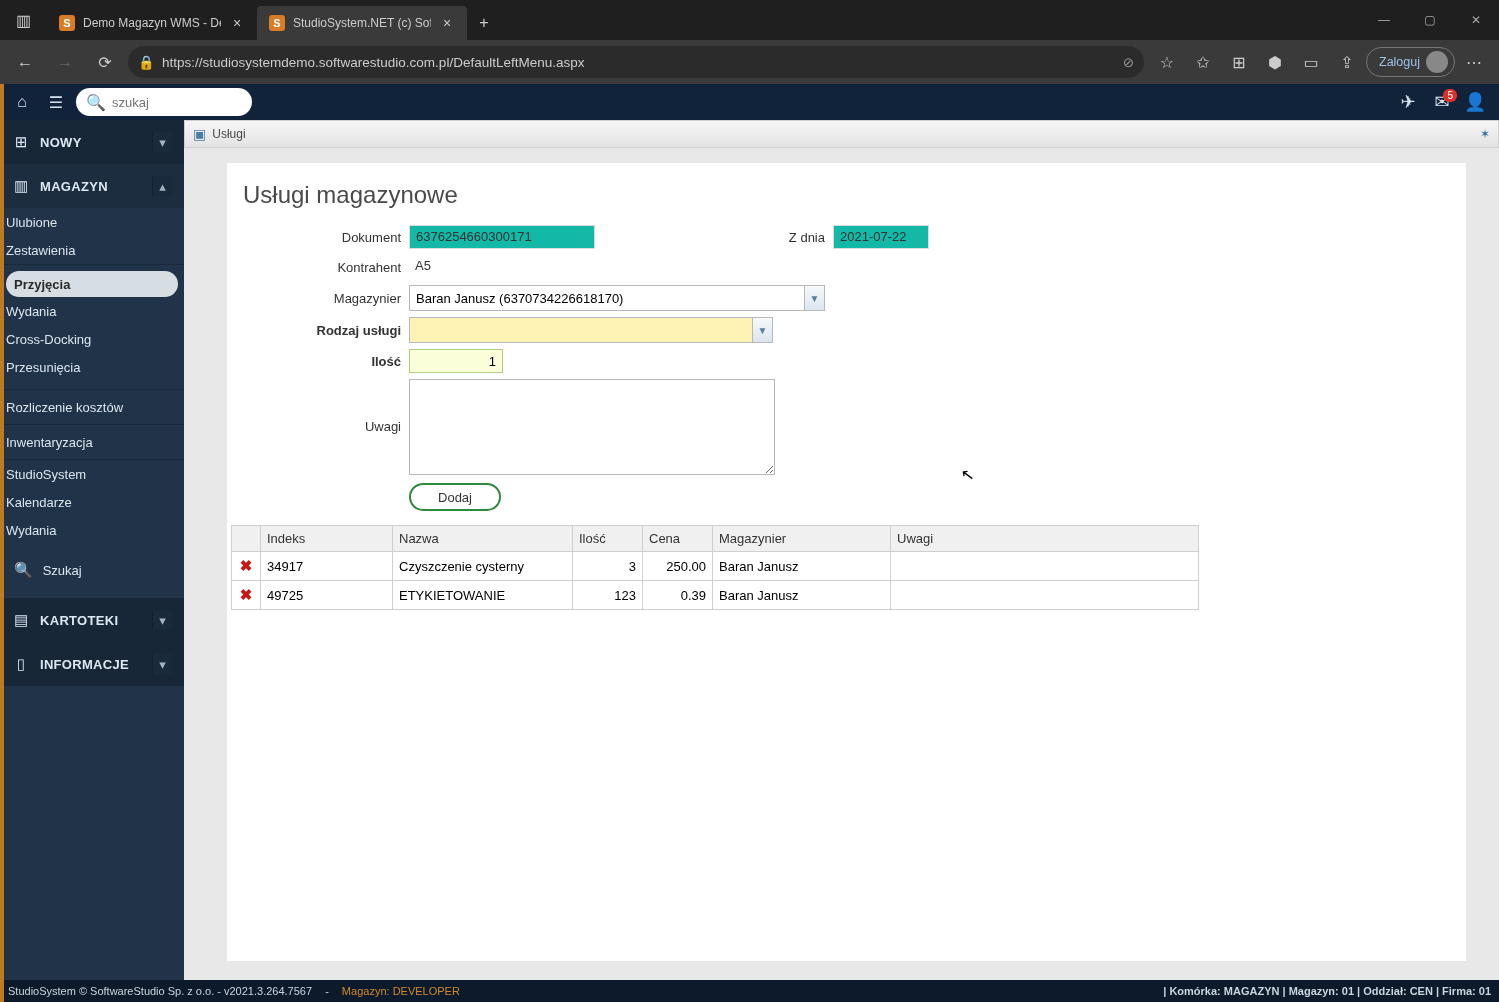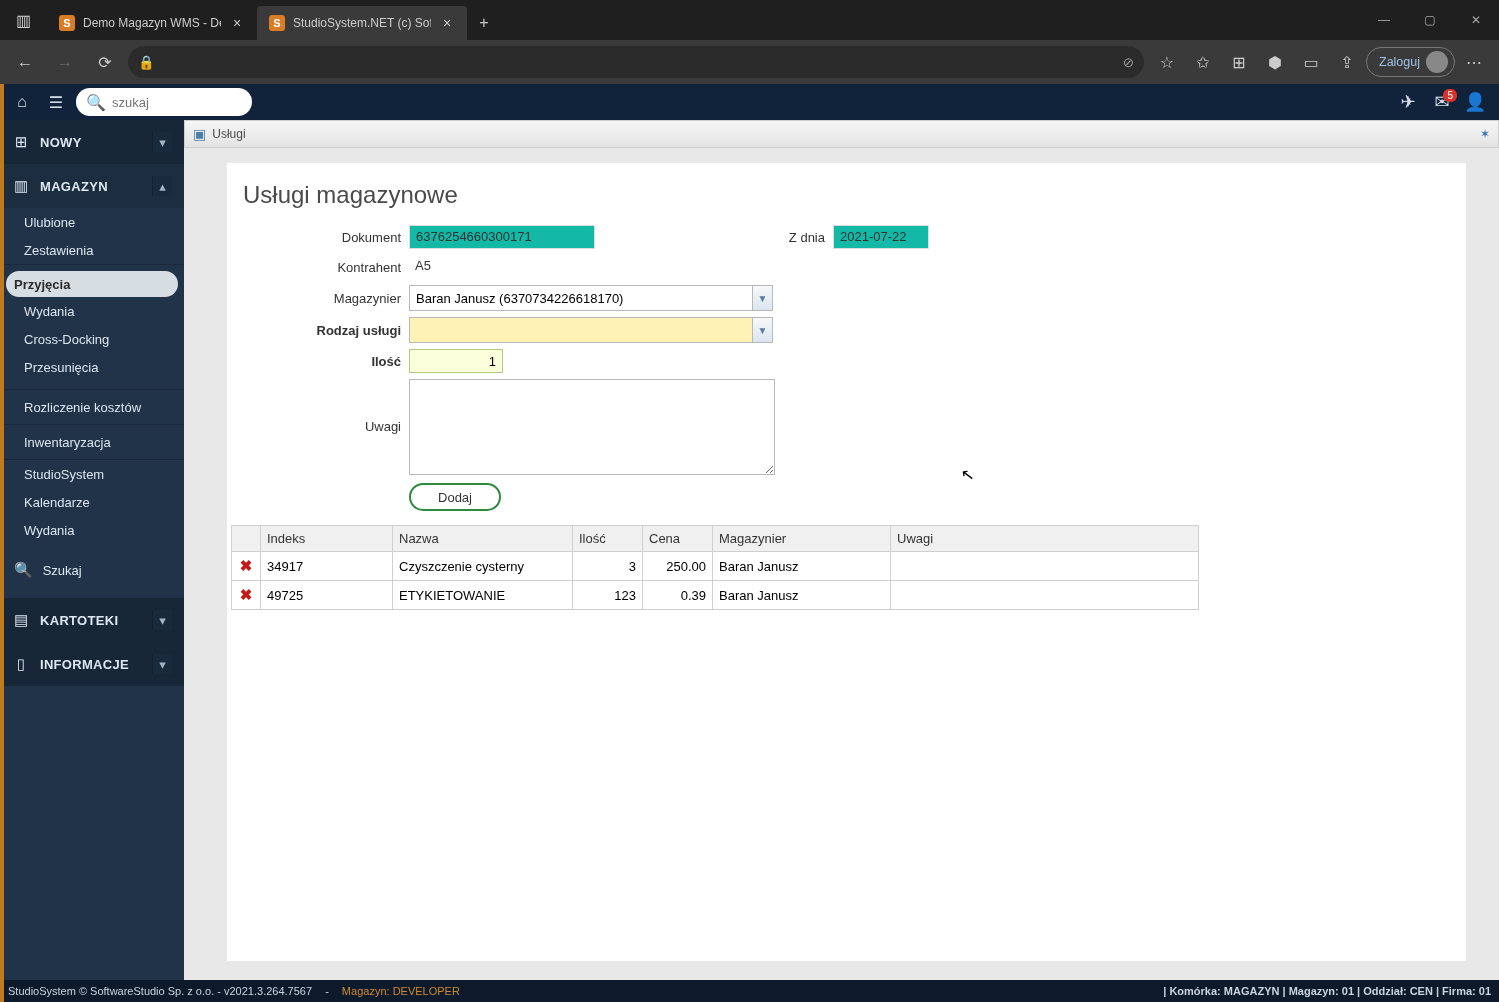--- a/index.html
+++ b/index.html
@@ -40,21 +40,21 @@
   .badge { position:absolute; top:2px; right:0px; background:#d9322a; color:#fff; font-size:10px; padding:0 4px; border-radius:6px; line-height:13px;}
 
   .app-body { flex:1; display:flex; min-height:0; position:relative;}
   
   .sidebar { width:184px; background:#213348; color:#dde7f1; display:flex; flex-direction:column; font-size:13px; }
   .side-section { height:44px; display:flex; align-items:center; padding:0 12px; gap:10px; background:#1c2d40; position:relative;}
   .side-section.dark { background:#172737;}
   .side-section .label { flex:1; font-weight:600; letter-spacing:.3px;}
   .side-section .caret { width:20px; height:20px; display:flex;align-items:center;justify-content:center; color:#a5b3c2; background:#192a3c; border-left:1px solid #12202f;}
   .side-section .sec-icon { width:18px; font-size:15px; text-align:center;}
-  .side-item { height:28px; display:flex; align-items:center; padding-left:24px; color:#dbe5ee; background:#213348;}
+  .side-item { height:28px; display:flex; align-items:center; padding-left:6px; color:#dbe5ee; background:#213348;}
   .side-item.sel { background:#d6dde3; color:#2a2a2a; border-radius:14px; margin:0 6px; padding-left:8px; height:26px; font-weight:600;}
   .side-divider { height:1px; background:#1a2a3c;}
   .side-search { height:40px; display:flex; align-items:center; padding-left:14px; gap:10px; background:#213348; margin-top:6px;}
   .side-search .icon { font-size:15px;}
 
   
   .main { flex:1; background:#e8e8e8; display:flex; flex-direction:column; position:relative; min-width:0;}
   .panel-header { height:28px; background:linear-gradient(#f6f6f6,#e3e3e3); border:1px solid #cfcfcf; margin:0; display:flex; align-items:center; padding:0 8px; font-size:12px; color:#4a4a4a; gap:6px;}
   .panel-header .icon { color:#4a7ea7; font-size:14px;}
   .panel-header .spacer { flex:1;}
@@ -115,20 +115,21 @@
     <div class="win-btn">✕</div>
   </div>
 </div>
 
 <div class="browser-toolbar">
   <div class="navbtn">←</div>
   <div class="navbtn disabled">→</div>
   <div class="navbtn">⟳</div>
   <div class="addrbar">
     <span class="lock">🔒</span>
+    <span>https://studiosystemdemo.softwarestudio.com.pl/DefaultLeftMenu.aspx</span>
     <span style="flex:1"></span>
     <span style="color:#999;">⊘</span>
   </div>
   <div class="toolbar-right">
     <div class="navbtn">☆</div>
     <div class="navbtn">✩</div>
     <div class="navbtn">⊞</div>
     <div class="navbtn">⬢</div>
     <div class="navbtn">▭</div>
     <div class="navbtn">⇪</div>
@@ -248,21 +249,21 @@
           <div class="ro-box" style="width:96px;">2021-07-22</div>
         </div>
 
         <div class="form-row">
           <div class="form-label">Kontrahent</div>
           <div class="ro-box" style="width:364px;border:none;background:transparent;padding-left:6px;">A5</div>
         </div>
 
         <div class="form-row">
           <div class="form-label">Magazynier</div>
-          <div class="combo" style="width:364px;justify-content:space-between;">
+          <div class="combo" style="width:416px;justify-content:space-between;">
             <input value="Baran Janusz (6370734226618170)" style="">
             <span class="drop">▼</span>
           </div>
         </div>
 
         <div class="form-row">
           <div class="form-label bold">Rodzaj usługi</div>
           <div class="combo sel" style="width:364px;">
             <input value="" style="">
             <span class="drop">▼</span>

